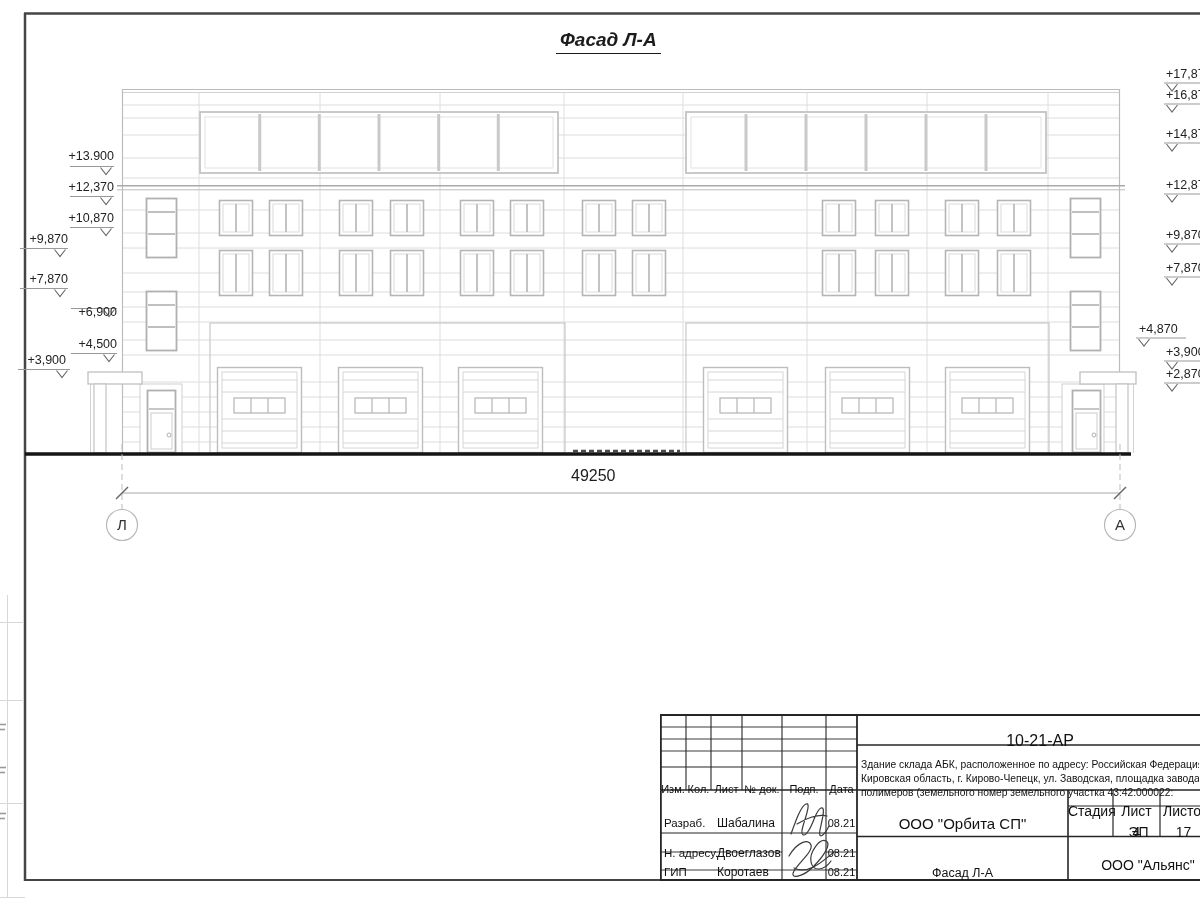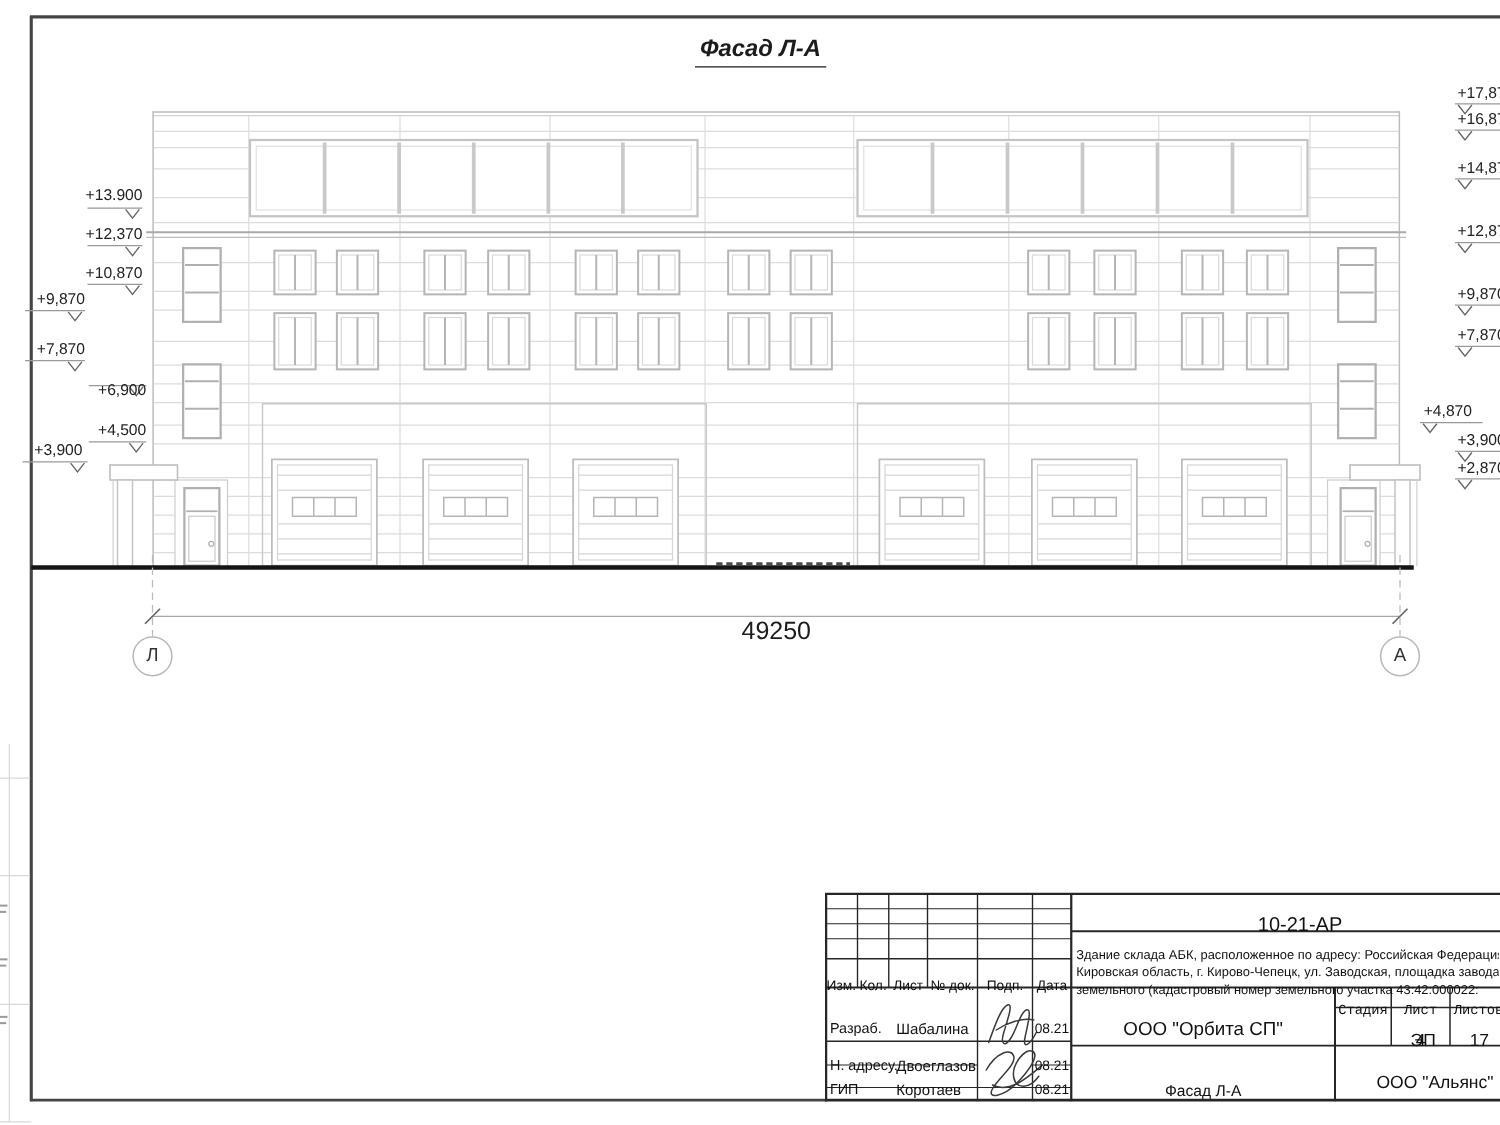--- a/index.html
+++ b/index.html
@@ -7,32 +7,32 @@
     position:relative;width:1200px;height:900px;background:#ffffff;
     overflow:hidden;font-family:"Liberation Sans", sans-serif;color:#1c1c1c;
   }
   .sheet svg{position:absolute;left:0;top:0;}
   .lbl{position:absolute;white-space:nowrap;line-height:1.05;}
   .title-lbl{font-size:19px;font-weight:bold;font-style:italic;
     border-bottom:1.6px solid #1a1a1a;padding:0 4px 3px 4px;}
   .elev{font-size:12.5px;color:#222;}
   .elev.r{text-align:left;}
   .elev.l{text-align:right;width:60px;}
-  .dim-lbl{font-size:20px;text-align:center;width:100px;margin-top:27px;}
+  .dim-lbl{font-size:16px;text-align:left;width:100px;}
   .axis-lbl{font-size:15px;text-align:center;width:22px;color:#333;}
   .tb{position:absolute;white-space:nowrap;color:#111;margin-top:11px;}
   .tb.c{text-align:center;}
   .tb.hdr{font-size:11px;text-align:center;}
   .tb.role{font-size:11.5px;}
   .tb.name{font-size:12px;}
   .tb.date{font-size:11px;width:31px;text-align:center;}
   .tb.desc{font-size:10.3px;width:338px;overflow:hidden;}
   .tb.big{font-size:16px;}
   .tb.comp{font-size:15px;}
-  .tb.stg-h{font-size:11px;font-family:Liberation Mono, monospace;}
+  .tb.stg-h{font-size:14px;}
   .tb.stg-v{font-size:14px;}
   .tb.dname{font-size:12.5px;}
   .tb.contr{font-size:14px;}
 </style>
 </head>
 <body>
 
 <div class="sheet">
 
 <svg width="1200" height="900" viewBox="0 0 1200 900">
@@ -360,21 +360,21 @@
 <div class="tb date" style="left:826px;top:836px;">08.21</div>
 
 <div class="tb role" style="left:664px;top:855px;">ГИП</div>
 <div class="tb name" style="left:717px;top:854px;">Коротаев</div>
 <div class="tb date" style="left:826px;top:855px;">08.21</div>
 
 <div class="tb big c" style="left:940px;top:721px;width:200px;">10-21-АР</div>
 
 <div class="tb desc" style="left:861px;top:748px;">Здание склада АБК, расположенное по адресу: Российская Федерация,</div>
 <div class="tb desc" style="left:861px;top:762px;">Кировская область, г. Кирово-Чепецк, ул. Заводская, площадка завода</div>
-<div class="tb desc" style="left:861px;top:776px;">земельного (кадастровый номер земельного участка 43:42:000022:</div>
+<div class="tb desc" style="left:861px;top:776px;">полимеров (земельного номер земельного участка 43:42:000022:</div>
 
 <div class="tb comp c" style="left:857px;top:804px;width:211px;">ООО "Орбита СП"</div>
 
 <div class="tb stg-h c" style="left:1068px;top:792px;width:45px;">Стадия</div>
 <div class="tb stg-h c" style="left:1113px;top:792px;width:47px;">Лист</div>
 <div class="tb stg-h" style="left:1163px;top:792px;">Листов</div>
 
 <div class="tb stg-v c" style="left:1068px;top:813px;width:45px;padding-left:48px;">ЭП</div>
 <div class="tb stg-v c" style="left:1113px;top:813px;width:47px;">4</div>
 <div class="tb stg-v c" style="left:1160px;top:813px;width:47px;">17</div>

